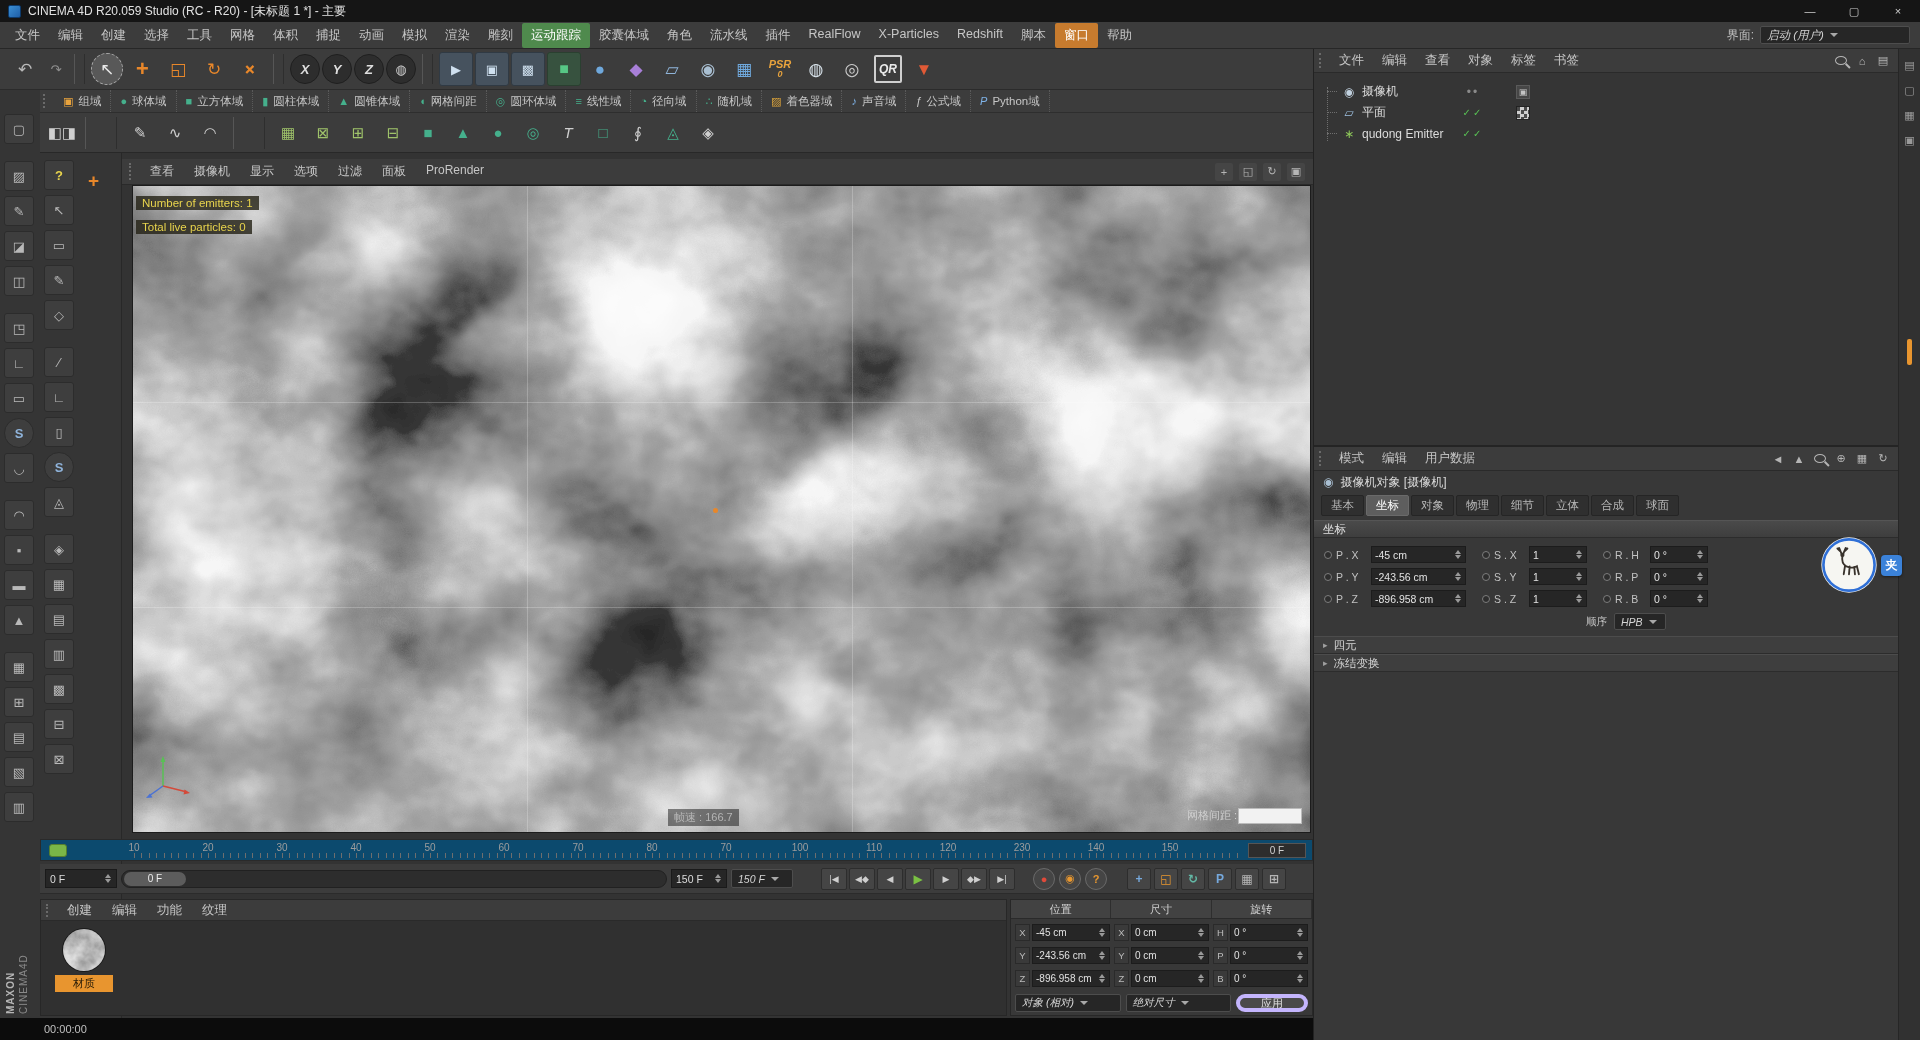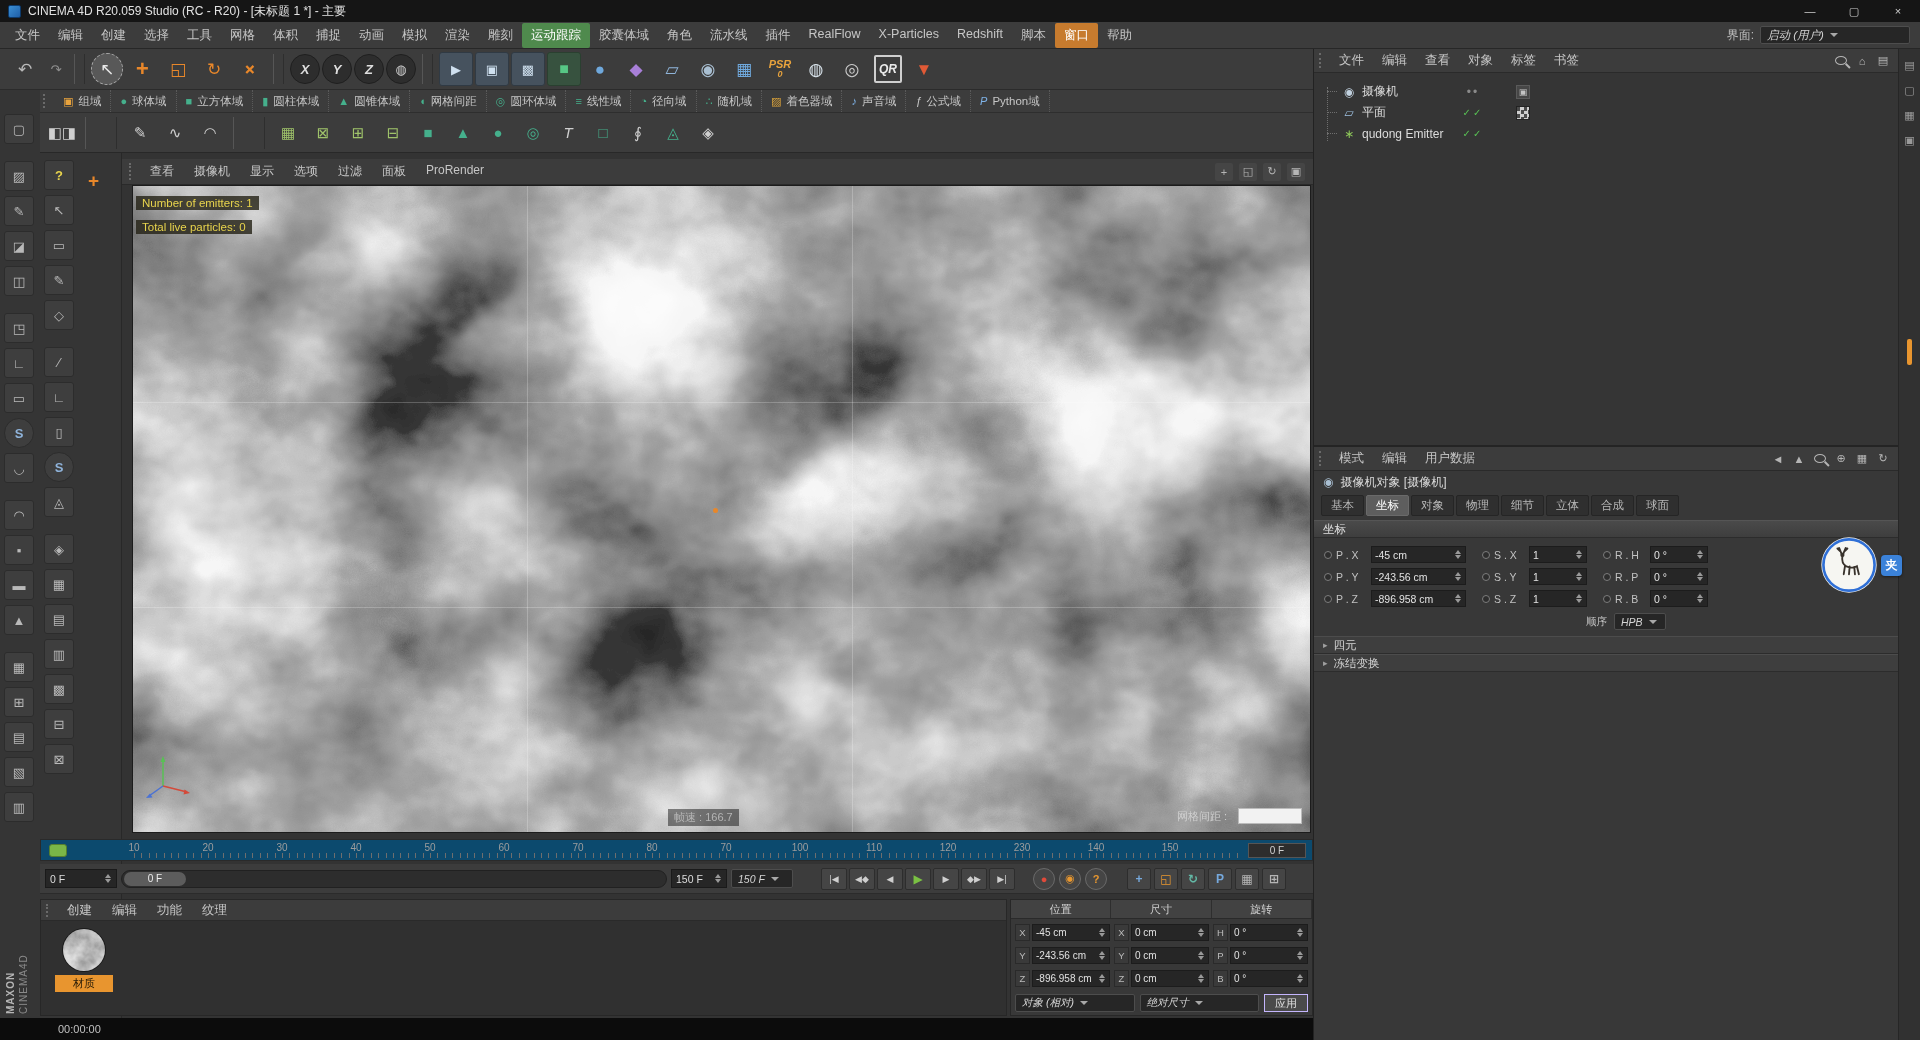--- a/index.html
+++ b/index.html
@@ -87,21 +87,21 @@
   .vp-canvas{position:absolute;left:10px;top:32px;right:2px;bottom:6px;background:#4c1d95;
              overflow:hidden;border:1px solid #1c1c1c}
   .vp-canvas svg.noise{position:absolute;left:0;top:0;width:100%;height:100%}
   .gridline{position:absolute;background:rgba(255,255,255,0.22)}
   .gl-v{width:1px;top:0;bottom:0}
   .gl-h{height:1px;left:0;right:0}
   .origin-dot{position:absolute;width:5px;height:5px;border-radius:50%;background:#e8872a}
   .hud-chip{position:absolute;background:rgba(35,32,20,0.8);color:#e8d44d;font-size:11.5px;
             padding:1px 6px;white-space:nowrap}
   .fps-chip{position:absolute;background:rgba(0,0,0,0.45);color:#b5b5b5;font-size:11px;padding:1px 6px}
-  .gridinfo{position:absolute;right:8px;bottom:8px;display:flex;align-items:center;gap:11px;
+  .gridinfo{position:absolute;right:8px;bottom:8px;display:flex;align-items:flex-start;gap:1px;
             color:#cfcfcf;font-size:11px}
   .gridinfo .valbox{width:64px;height:16px;background:#f2f2f2;border:1px solid #bbb}
   .axis-gizmo{position:absolute;left:12px;bottom:30px}
 
   
   .timeline-ruler{position:absolute;left:40px;top:839px;width:1273px;height:22px;background:#0c4a6e;
                   border:1px solid #2a2a2a}
   .timeline-ruler::after{content:"";position:absolute;left:93px;bottom:2px;width:1110px;height:5px;
                   background:repeating-linear-gradient(90deg,#6e6e6e 0 1px,transparent 1px 7.4px)}
   .playhead{position:absolute;left:8px;top:4px;width:18px;height:13px;background:#7ab648;
@@ -162,26 +162,26 @@
   .cp-rows{padding:3px 4px;display:flex;flex-direction:column;gap:2px}
   .cp-row{display:flex;gap:4px;height:21px;align-items:center}
   .cp-group{flex:1;display:flex;gap:2px;align-items:center}
   .cp-lab{width:15px;height:17px;background:#3a3a3a;border:1px solid #2a2a2a;font-size:9.5px;
           display:flex;align-items:center;justify-content:center;color:#bbb}
   .cp-input{flex:1;height:17px;background:#262626;border:1px solid #1c1c1c;display:flex;
             align-items:center;padding:0 3px;font-size:10px;color:#e0e0e0;overflow:hidden;white-space:nowrap}
   .cp-input .val{flex:1;overflow:hidden}
   .cp-bottom{display:flex;gap:5px;padding:2px 4px;align-items:center}
   .cp-bottom .select{flex:1;height:18px;font-size:10.5px}
-  .apply-btn{width:44px;height:18px;background:#4a4a4a;border:1px solid #c4b5fd;border-radius:0;
+  .apply-btn{width:72px;height:18px;background:#4a4a4a;border:4px solid #c4b5fd;border-radius:9px;
              display:flex;align-items:center;justify-content:center;font-size:11px;color:#e0e0e0}
 
   
   .statusbar{position:absolute;left:0;top:1018px;width:1313px;height:22px;background:#0c0c0c;
-             color:#c0c0c0;font-size:11px;display:flex;align-items:center;padding-left:58px}
+             color:#c0c0c0;font-size:11px;display:flex;align-items:center;padding-left:44px}
   .brand{position:absolute;left:5px;top:902px;height:112px;display:flex;gap:2px}
   .brand span{writing-mode:vertical-rl;transform:rotate(180deg);font-size:10px;letter-spacing:1px}
   .brand .b1{color:#b5b5b5;font-weight:bold}
   .brand .b2{color:#8a8a8a}
 
   
   .right-panel{position:absolute;left:1313px;top:49px;width:607px;height:991px;background:#353535;
                border-left:1px solid #222}
   .panel-main{position:absolute;left:0;top:0;width:585px;height:100%}
   .om-menubar,.am-menubar{height:24px;background:#3c3c3c;border-bottom:1px solid #2a2a2a;display:flex;

